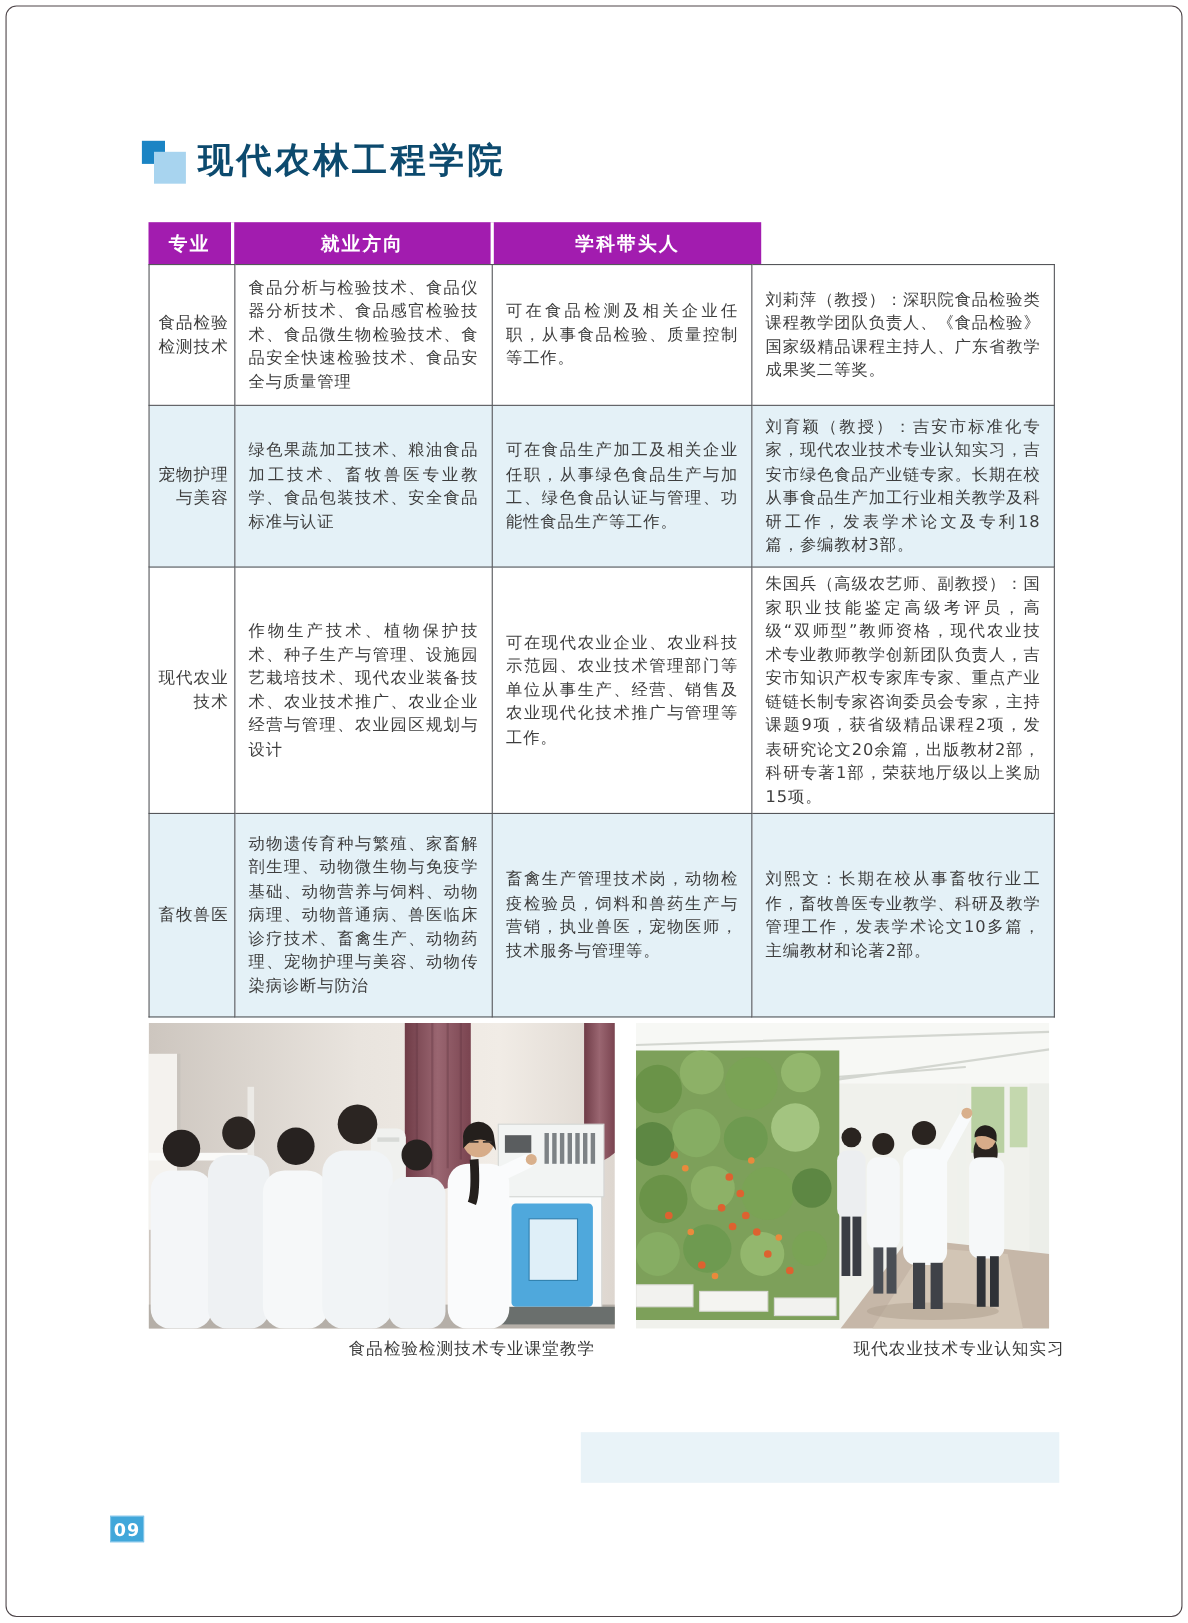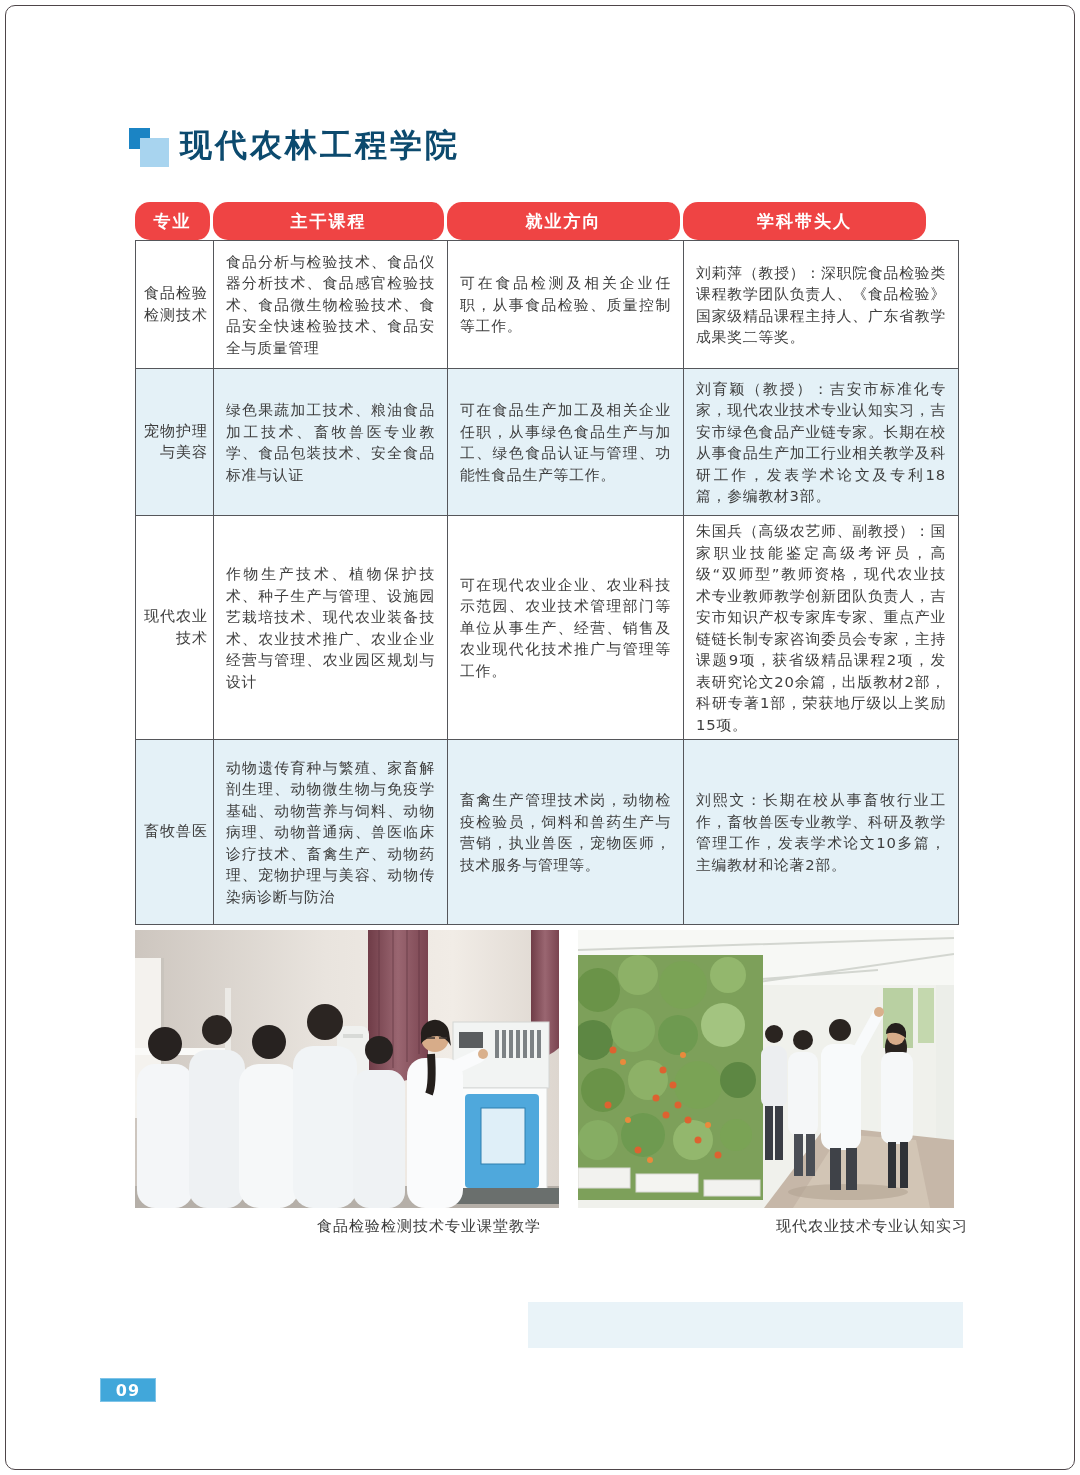--- a/index.html
+++ b/index.html
@@ -16,22 +16,22 @@
   .logo{position:absolute;left:129px;top:126px;width:46px;height:46px;}
   .logo .sq-dark{position:absolute;left:0;top:2px;width:21px;height:21px;background:#1b84c4;}
   .logo .sq-light{position:absolute;left:11px;top:12px;width:29px;height:29px;background:#a8d4ef;}
   .page-title{
     position:absolute;left:180px;top:124px;font-size:32px;font-weight:bold;
     color:#0c4a6e;letter-spacing:3px;white-space:nowrap;
   }
   
   .tbl-header{position:absolute;left:135px;top:202px;width:823px;height:38px;display:flex;}
   .tbl-header .hcell{
-    box-sizing:border-box;background:#ef4444;color:#ffffff;font-weight:bold;
-    font-size:17px;letter-spacing:2px;display:flex;align-items:center;justify-content:center;border-radius:15px;
+    box-sizing:border-box;background:#a21caf;color:#ffffff;font-weight:bold;
+    font-size:17px;letter-spacing:2px;display:flex;align-items:center;justify-content:center;
   }
   .tbl-header .hcell:not(:last-child){border-right:3px solid #ffffff;}
   .hc-0{width:78px;}.hc-1{width:234px;}.hc-2{width:236px;}.hc-3{width:243px;text-align:center;}
 
   table.tbl-body{
     position:absolute;left:135px;top:240px;width:823px;
     border-collapse:collapse;table-layout:fixed;
   }
   .tbl-body td{
     border:1px solid #55565a;font-size:14.8px;color:#3e3e3e;
@@ -46,40 +46,39 @@
   .photo-left{position:absolute;left:135px;top:930px;width:424px;height:278px;overflow:hidden;}
   .photo-right{position:absolute;left:578px;top:930px;width:376px;height:278px;overflow:hidden;}
   .photo-left svg,.photo-right svg{display:block;width:100%;height:100%;}
   .caption{position:absolute;top:1217px;font-size:15px;color:#3b3b3b;letter-spacing:1px;white-space:nowrap;}
   .caption-left{left:317px;text-align:right;}
   .caption-right{left:776px;}
 
   
   .deco-box{position:absolute;left:528px;top:1302px;width:435px;height:46px;background:#e9f3f8;}
   .page-badge{
-    position:absolute;left:100px;top:1378px;width:56px;height:24px;
+    position:absolute;left:100px;top:1378px;width:31px;height:24px;
     background:#41a7da;border:1px solid #7fc4e8;box-sizing:border-box;
     color:#ffffff;font-weight:bold;font-size:16px;
     display:flex;align-items:center;justify-content:center;letter-spacing:1px;
   }
 </style>
 </head>
 <body>
 
 <div class="page-border"></div>
 
 <div class="logo">
   <div class="sq-dark"></div>
   <div class="sq-light"></div>
 </div>
 <div class="page-title">现代农林工程学院</div>
 
 <div class="tbl-header">
   <div class="hcell hc-0">专业</div>
-  <div class="hcell hc-1">主干课程</div>
   <div class="hcell hc-2">就业方向</div>
   <div class="hcell hc-3">学科带头人</div>
 </div>
 
 <table class="tbl-body">
   <colgroup>
       <col style="width:78px">
       <col style="width:234px">
       <col style="width:236px">
       <col style="width:275px">

